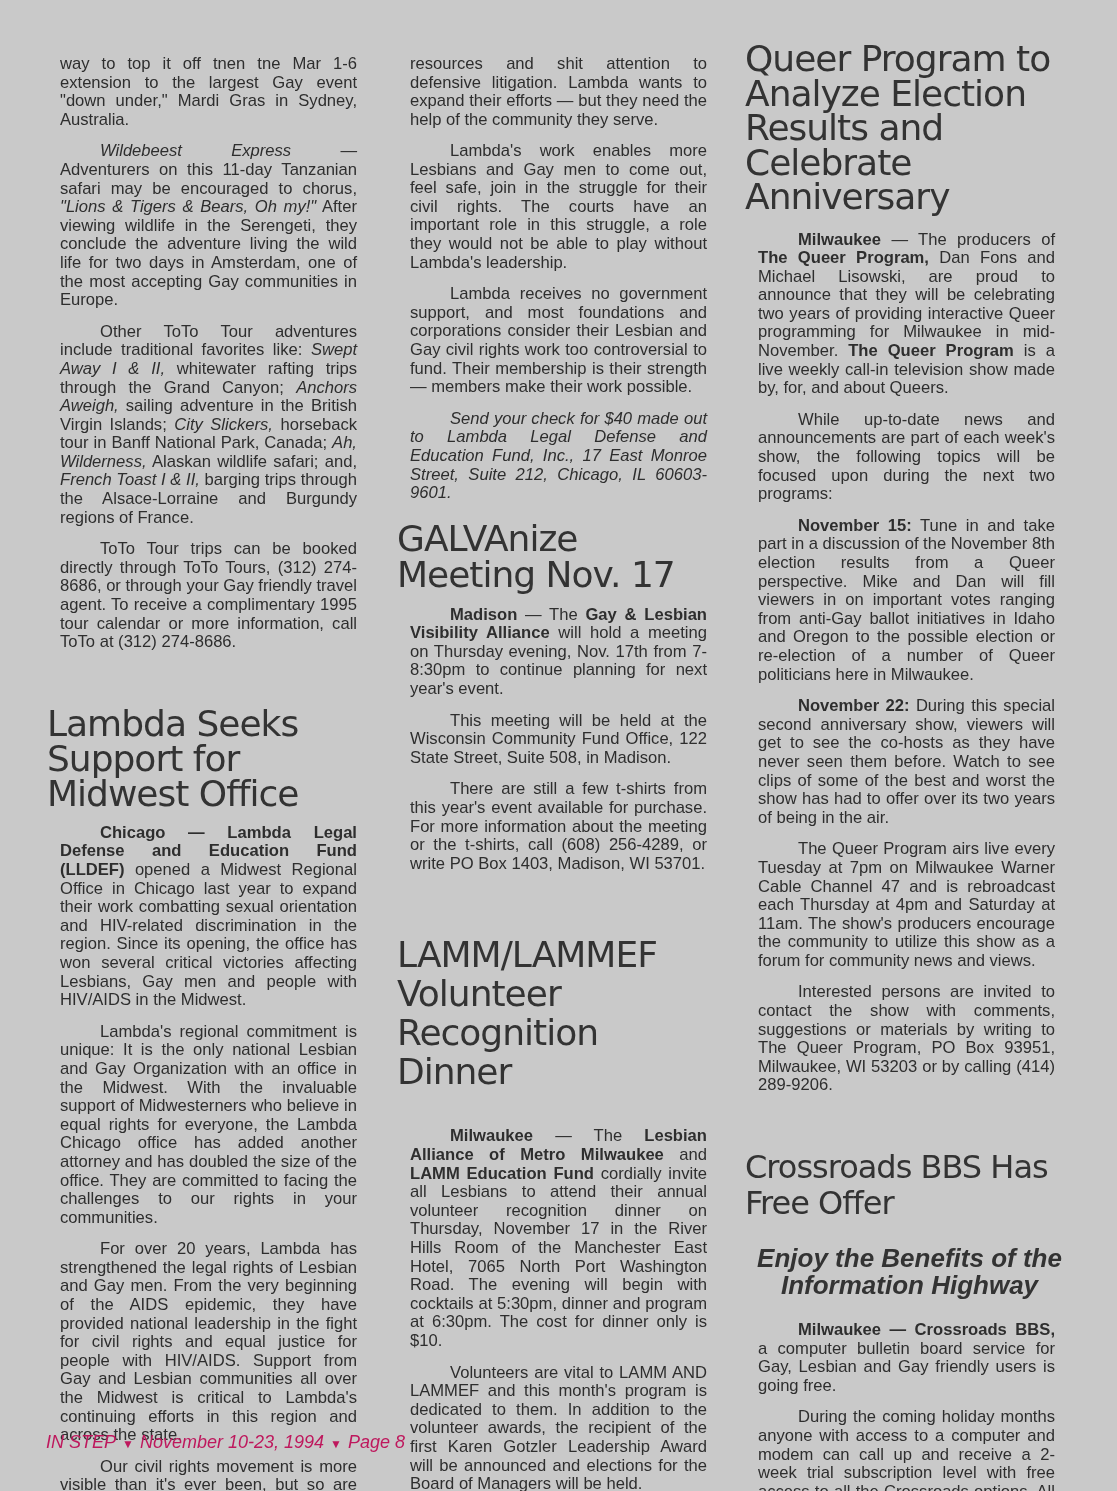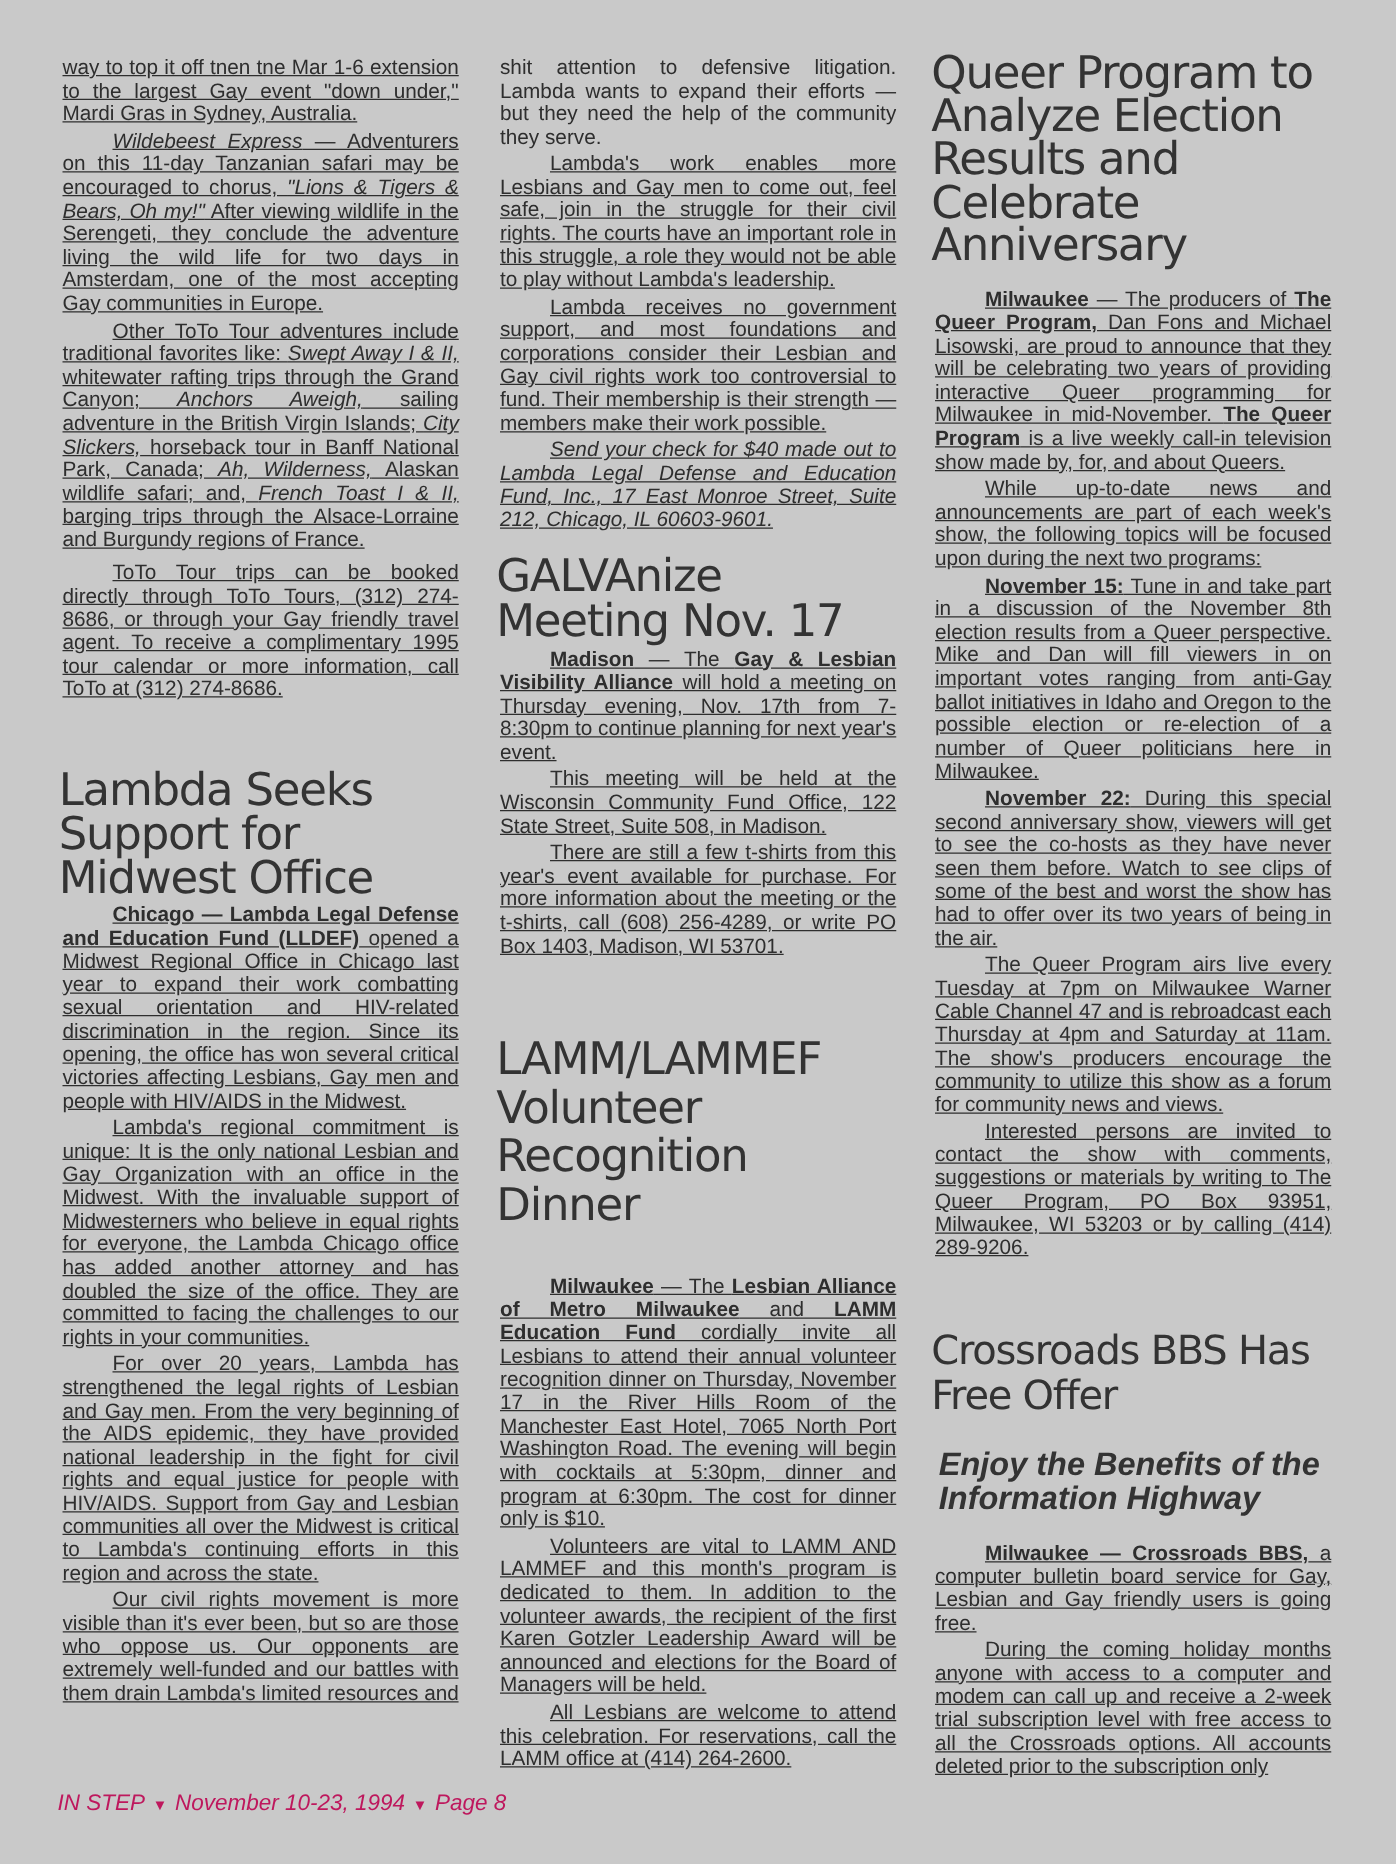--- a/index.html
+++ b/index.html
@@ -13,21 +13,21 @@
   .col {
     position: absolute;
     top: 42px;
     width: 323px;
     font-size: 16.6px;
     line-height: 18.6px;
   }
   .col1 { left: 47px; }
   .col2 { left: 397px; }
   .col3 { left: 745px; }
-  p { margin: 3px; text-align: justify; text-indent: 40px; text-decoration: underline; }
+  p { margin: 13px; text-align: justify; text-indent: 40px; }
   p.noindent { text-indent: 0; }
   p.gap { margin-top: 8px; }
   i { font-style: italic; }
   b { font-weight: bold; }
   .headline {
     font-family: "DejaVu Sans", sans-serif;
     font-weight: normal;
     color: #333;
     letter-spacing: -1px;
     margin: 0;
@@ -36,20 +36,21 @@
   .h-galva  { font-size: 36px; line-height: 36px; margin-top: 18px; margin-bottom: 2px; }
   .h-lamm   { font-size: 36px; line-height: 39px; margin-top: 62px; margin-bottom: 36px; }
   .h-queer  { font-size: 36px; line-height: 34.5px; margin-top: 0; margin-bottom: 16px; }
   .h-cross  { font-size: 32px; line-height: 36px; margin-top: 54px; margin-bottom: 8px; }
   .subhead {
     font-family: "Liberation Sans", sans-serif;
     font-weight: bold; font-style: italic;
     font-size: 26px; line-height: 27px;
     margin: 24px 0 22px 6px;
     color: #333;
+    text-align: center;
   }
   .footer {
     position: absolute;
     left: 46px; top: 1432px;
     font-size: 18px;
     font-style: italic;
     color: #be185d;
   }
   .tri { font-style: normal; font-size: 12px; margin: 0 6px; }
 </style>

